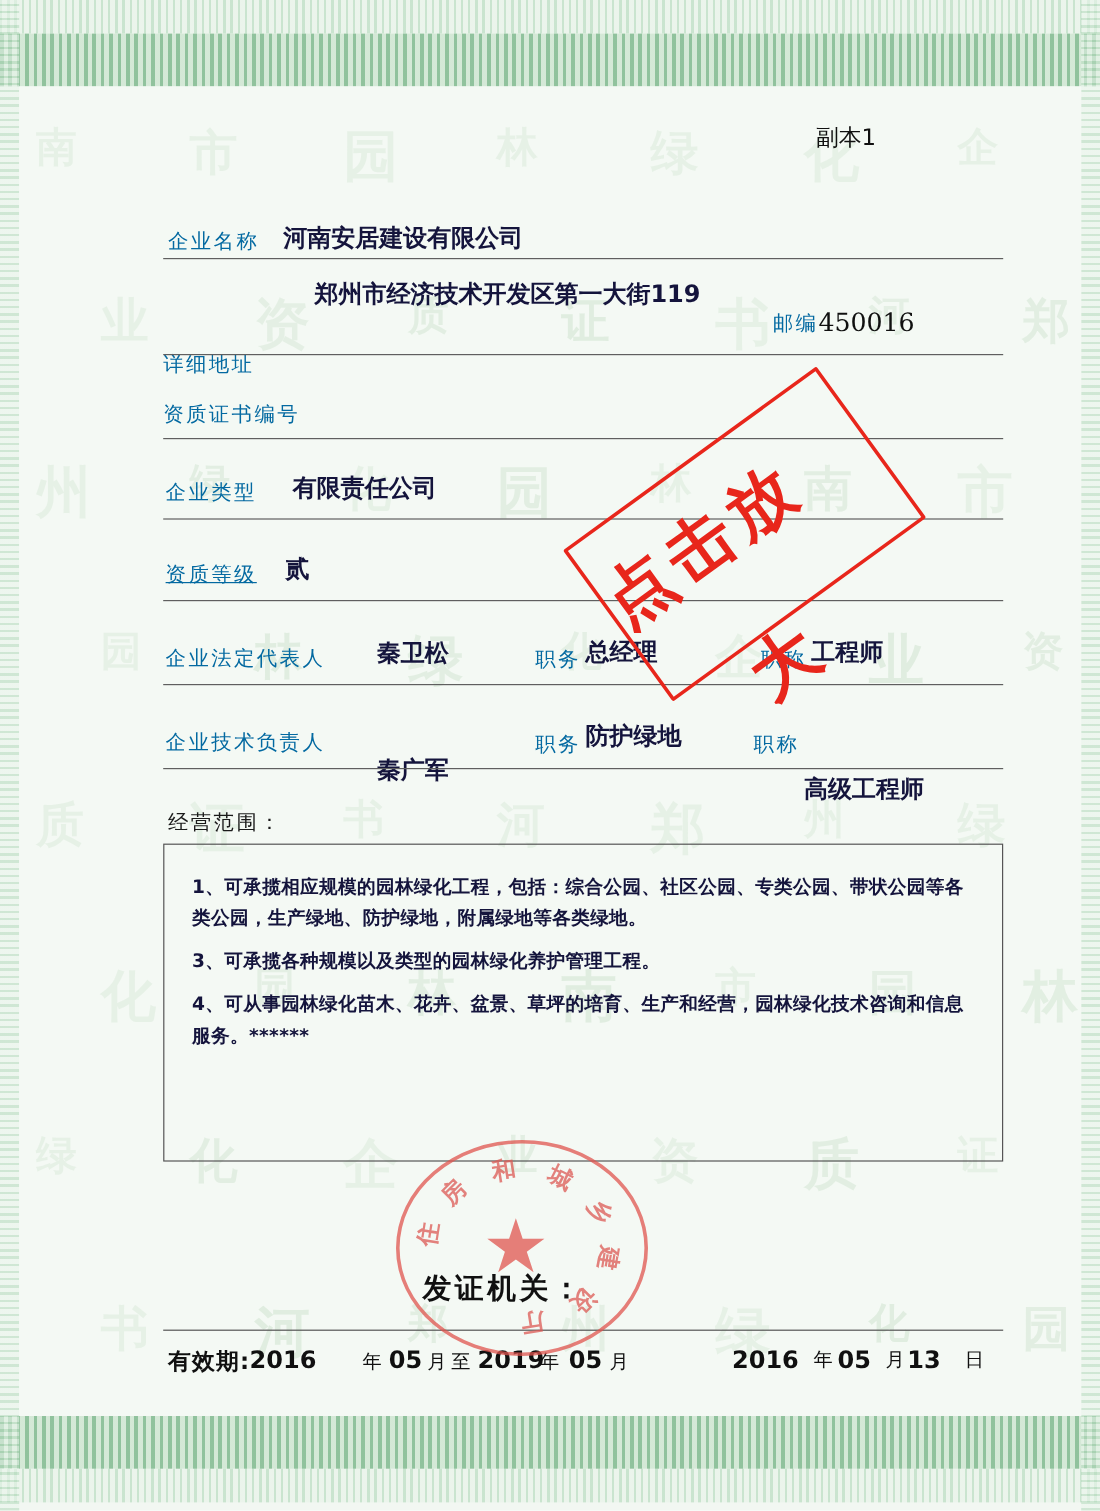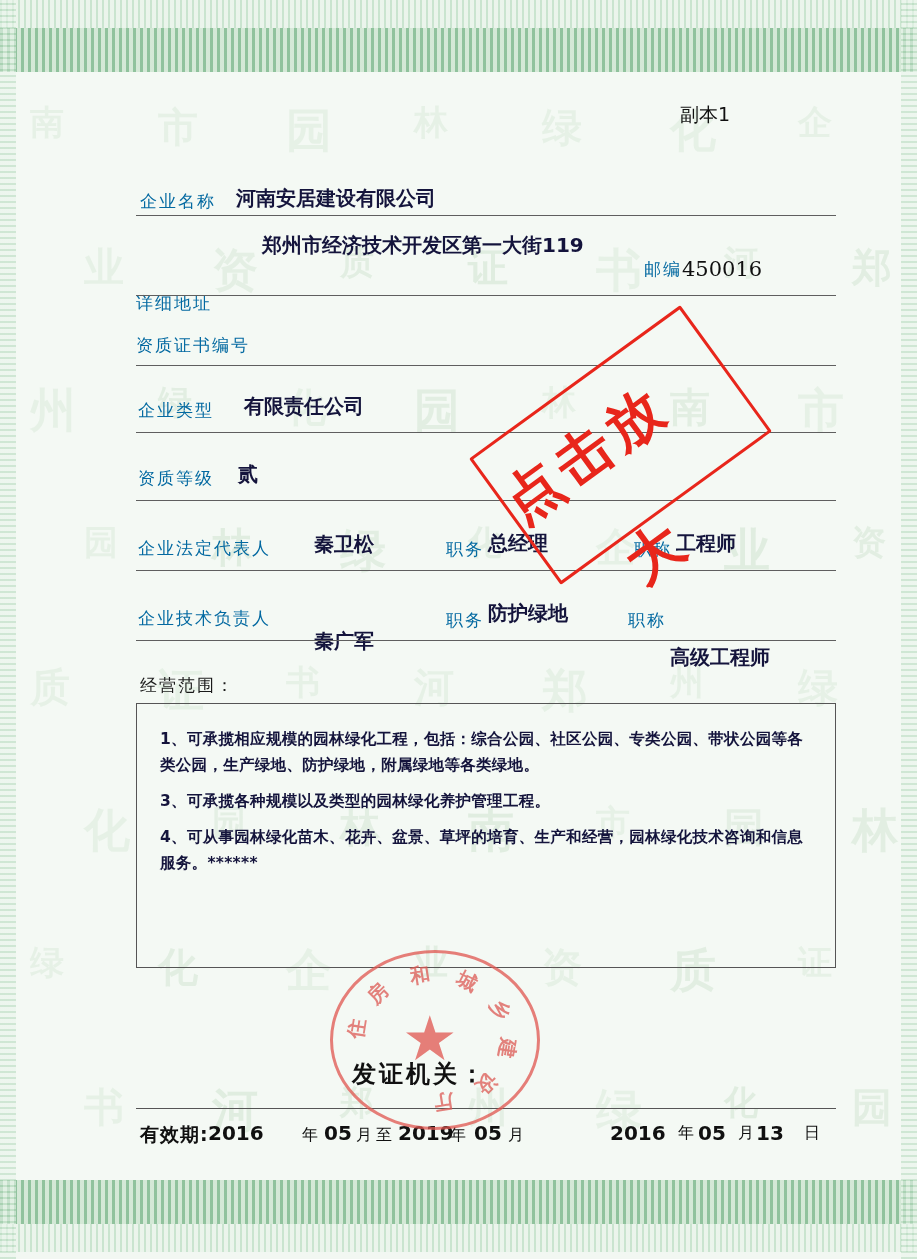--- a/index.html
+++ b/index.html
@@ -362,21 +362,21 @@
     <div class="fld-value mono" style="left:682px; top:257px;">450016</div>
     <div class="row-line" style="top:295px;"></div>
 
     <div class="fld-label" style="left:136px; top:334px;">资质证书编号</div>
     <div class="row-line" style="top:365px;"></div>
 
     <div class="fld-label" style="left:138px; top:399px;">企业类型</div>
     <div class="fld-value" style="left:244px; top:393px;">有限责任公司</div>
     <div class="row-line" style="top:432px;"></div>
 
-    <div class="fld-label" style="left:138px; top:467px;">资质等级</div>
+    <div class="fld-label" style="left:138px; top:467px;text-decoration:underline;">资质等级</div>
     <div class="fld-value" style="left:238px; top:461px;">贰</div>
     <div class="row-line" style="top:500px;"></div>
 
     <div class="fld-label" style="left:138px; top:537px;">企业法定代表人</div>
     <div class="fld-value" style="left:314px; top:531px;">秦卫松</div>
     <div class="fld-label" style="left:446px; top:538px;">职务</div>
     <div class="fld-value" style="left:488px; top:530px;">总经理</div>
     <div class="fld-label" style="left:634px; top:538px;">职称</div>
     <div class="fld-value" style="left:676px; top:530px;">工程师</div>
     <div class="row-line" style="top:570px;"></div>

